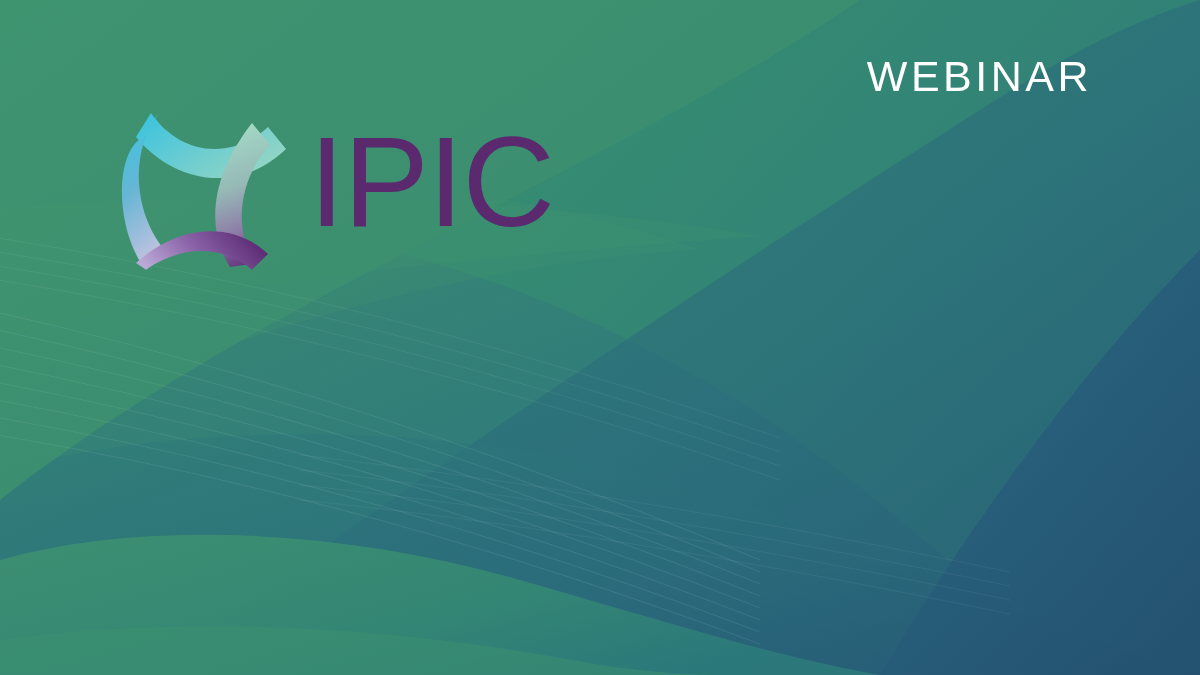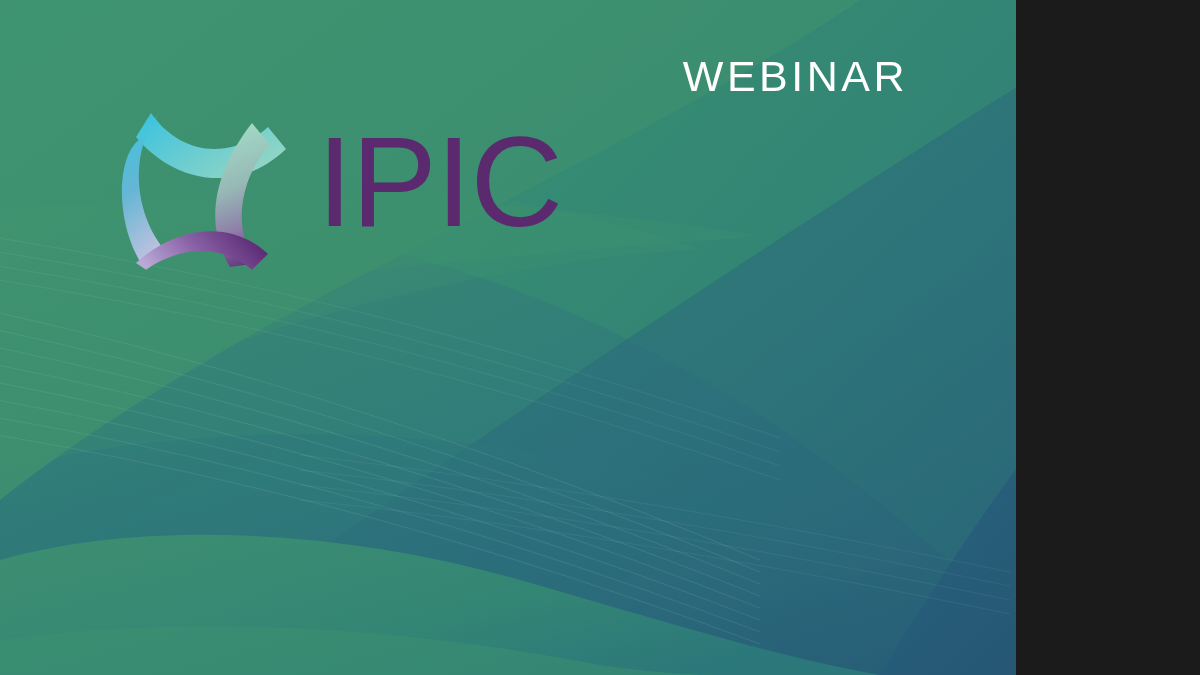--- a/index.html
+++ b/index.html
@@ -1,19 +1,19 @@
 <!DOCTYPE html>
 <html><head>
 <meta charset="utf-8">
 <style>
   * { margin:0; padding:0; box-sizing:border-box; }
   html,body { background:#1b1b1b; }
   #banner {
     position:relative;
-    width:1016px; height:675px;
+    width:1200px; height:675px;
     overflow:hidden;
     font-family:"Liberation Sans", sans-serif;
     background:#3b8c6e;
   }
   #bg-svg, #fan-svg { position:absolute; inset:0; width:1200px; height:675px; display:block; }
   #fan-svg { pointer-events:none; }
 
   
   .webinar-label {
     position:absolute;
@@ -34,21 +34,21 @@
     align-items:center;
     height:170px;
   }
   .logo-mark { width:175px; height:172px; display:block; flex:none; }
   .logo-wordmark {
     color:#5b2a6e;
     font-size:128px;
     font-weight:400;
     letter-spacing:-1px;
     line-height:1;
-    margin-left:24px;
+    margin-left:16px;
     margin-top:-6px;
     white-space:nowrap;
   }
 
   
   .text-block {
     position:absolute;
     left:135px; top:338px;
     width:1000px;
   }

